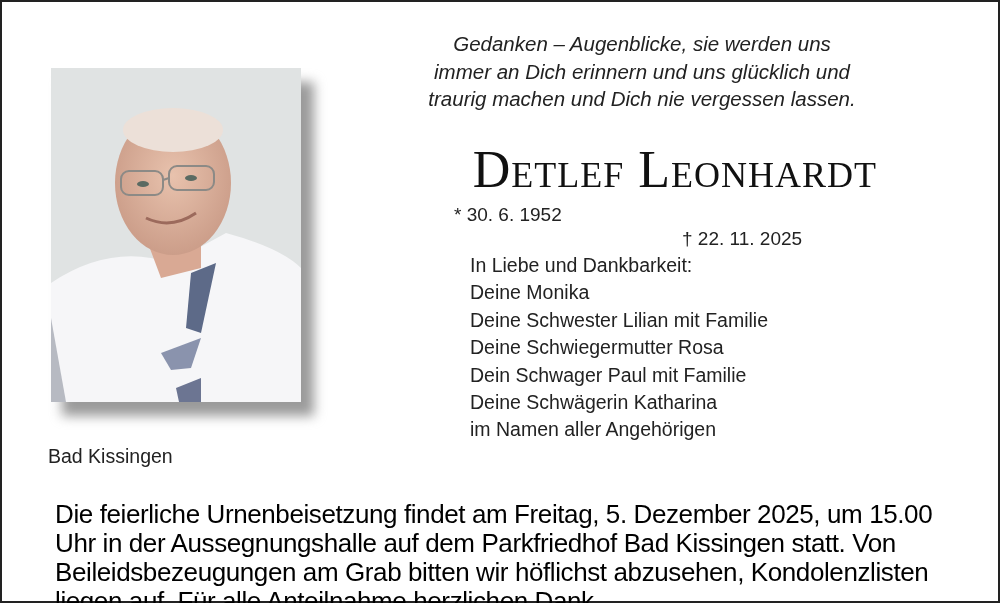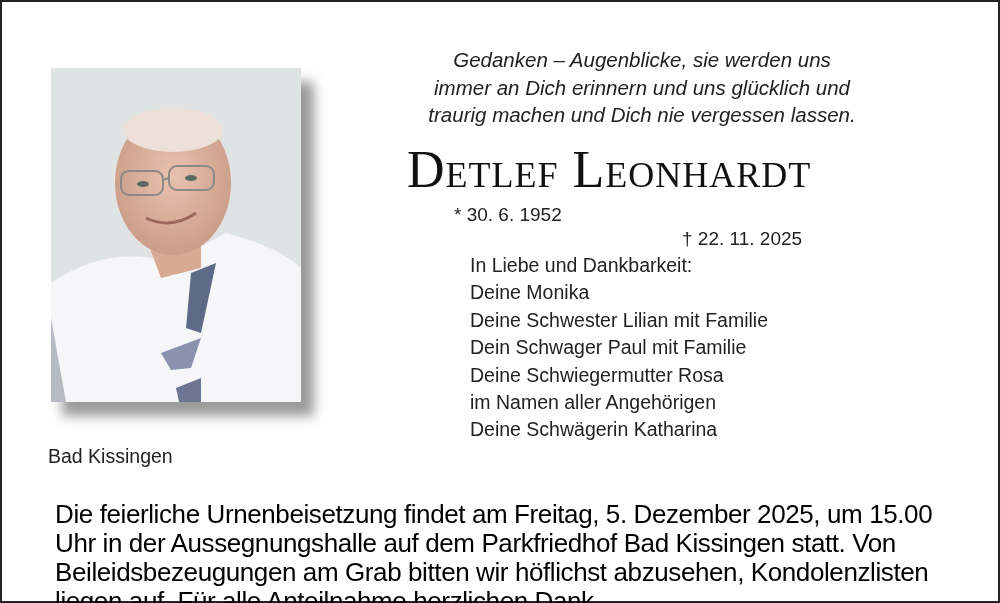--- a/index.html
+++ b/index.html
@@ -1,20 +1,20 @@
 <!DOCTYPE html>
 <html><head>
 <meta charset="utf-8">
 <style>
   html, body { margin:0; padding:0; }
   body { width:1000px; height:603px; background:#ffffff; position:relative; overflow:hidden; }
   .frame { position:absolute; left:0; top:0; width:996px; height:599px; border:2px solid #222; background:#fff; }
   .serif { font-family:"Liberation Sans", "DejaVu Sans", sans-serif; color:#1a1a1a; }
-  .quote { position:absolute; left:405px; top:44px; width:470px; text-align:center; font-style:italic; font-size:20.5px; line-height:27.5px; color:#222; }
-  .name { position:absolute; left:405px; top:138px; width:470px; text-align:left; font-family:"Liberation Serif","DejaVu Serif",serif; font-size:52px; line-height:60px; color:#111; font-variant:small-caps; letter-spacing:1px; }
+  .quote { position:absolute; left:405px; top:28px; width:470px; text-align:center; font-style:italic; font-size:20.5px; line-height:27.5px; color:#222; }
+  .name { position:absolute; left:405px; top:138px; width:470px; text-align:right; font-family:"Liberation Serif","DejaVu Serif",serif; font-size:52px; line-height:60px; color:#111; font-variant:small-caps; letter-spacing:1px; }
   .birth { position:absolute; left:452px; top:202px; font-size:19px; color:#222; }
   .death { position:absolute; left:680px; top:202px; font-size:19px; color:#222;margin-top:24px; }
   .mourners { position:absolute; left:468px; top:250px; font-size:19.5px; line-height:27.4px; color:#222; }
   .mourners div { white-space:nowrap; }
   .photo-shadow { position:absolute; left:60px; top:80px; width:252px; height:334px; background:#9a9a9a; filter:blur(6px); }
   .photo { position:absolute; left:49px; top:66px; width:250px; height:334px; overflow:hidden; background:linear-gradient(180deg,#e3e5e5 0%,#dfe2e2 60%,#d9dbdc 100%); }
   .city { position:absolute; left:46px; top:443px; font-size:19.5px; color:#222; }
   .footer { position:absolute; left:46px; top:498px; width:920px; font-size:26px; line-height:29px; color:#000000; letter-spacing:-0.4px;margin-left:7px; }
 </style>
 </head>
@@ -62,22 +62,22 @@
   </div>
 
   <div class="name">Detlef Leonhardt</div>
   <div class="birth serif">* 30. 6. 1952</div>
   <div class="death serif">† 22. 11. 2025</div>
 
   <div class="mourners serif">
     <div>In Liebe und Dankbarkeit:</div>
     <div>Deine Monika</div>
     <div>Deine Schwester Lilian mit Familie</div>
+    <div>Deine Schwiegermutter Rosa</div>
     <div>Dein Schwager Paul mit Familie</div>
-    <div>Deine Schwiegermutter Rosa</div>
+    <div>Deine Schwägerin Katharina</div>
     <div>im Namen aller Angehörigen</div>
-    <div>Deine Schwägerin Katharina</div>
   </div>
 
   <div class="city serif">Bad Kissingen</div>
 
   <div class="footer serif">Die feierliche Urnenbeisetzung findet am Freitag, 5. Dezember 2025, um 15.00 Uhr in der Aussegnungshalle auf dem Parkfriedhof Bad Kissingen statt. Von Beileidsbezeugungen am Grab bitten wir höflichst abzusehen, Kondolenzlisten liegen auf. Für alle Anteilnahme herzlichen Dank.</div>
 </div>
 
 </body></html>

